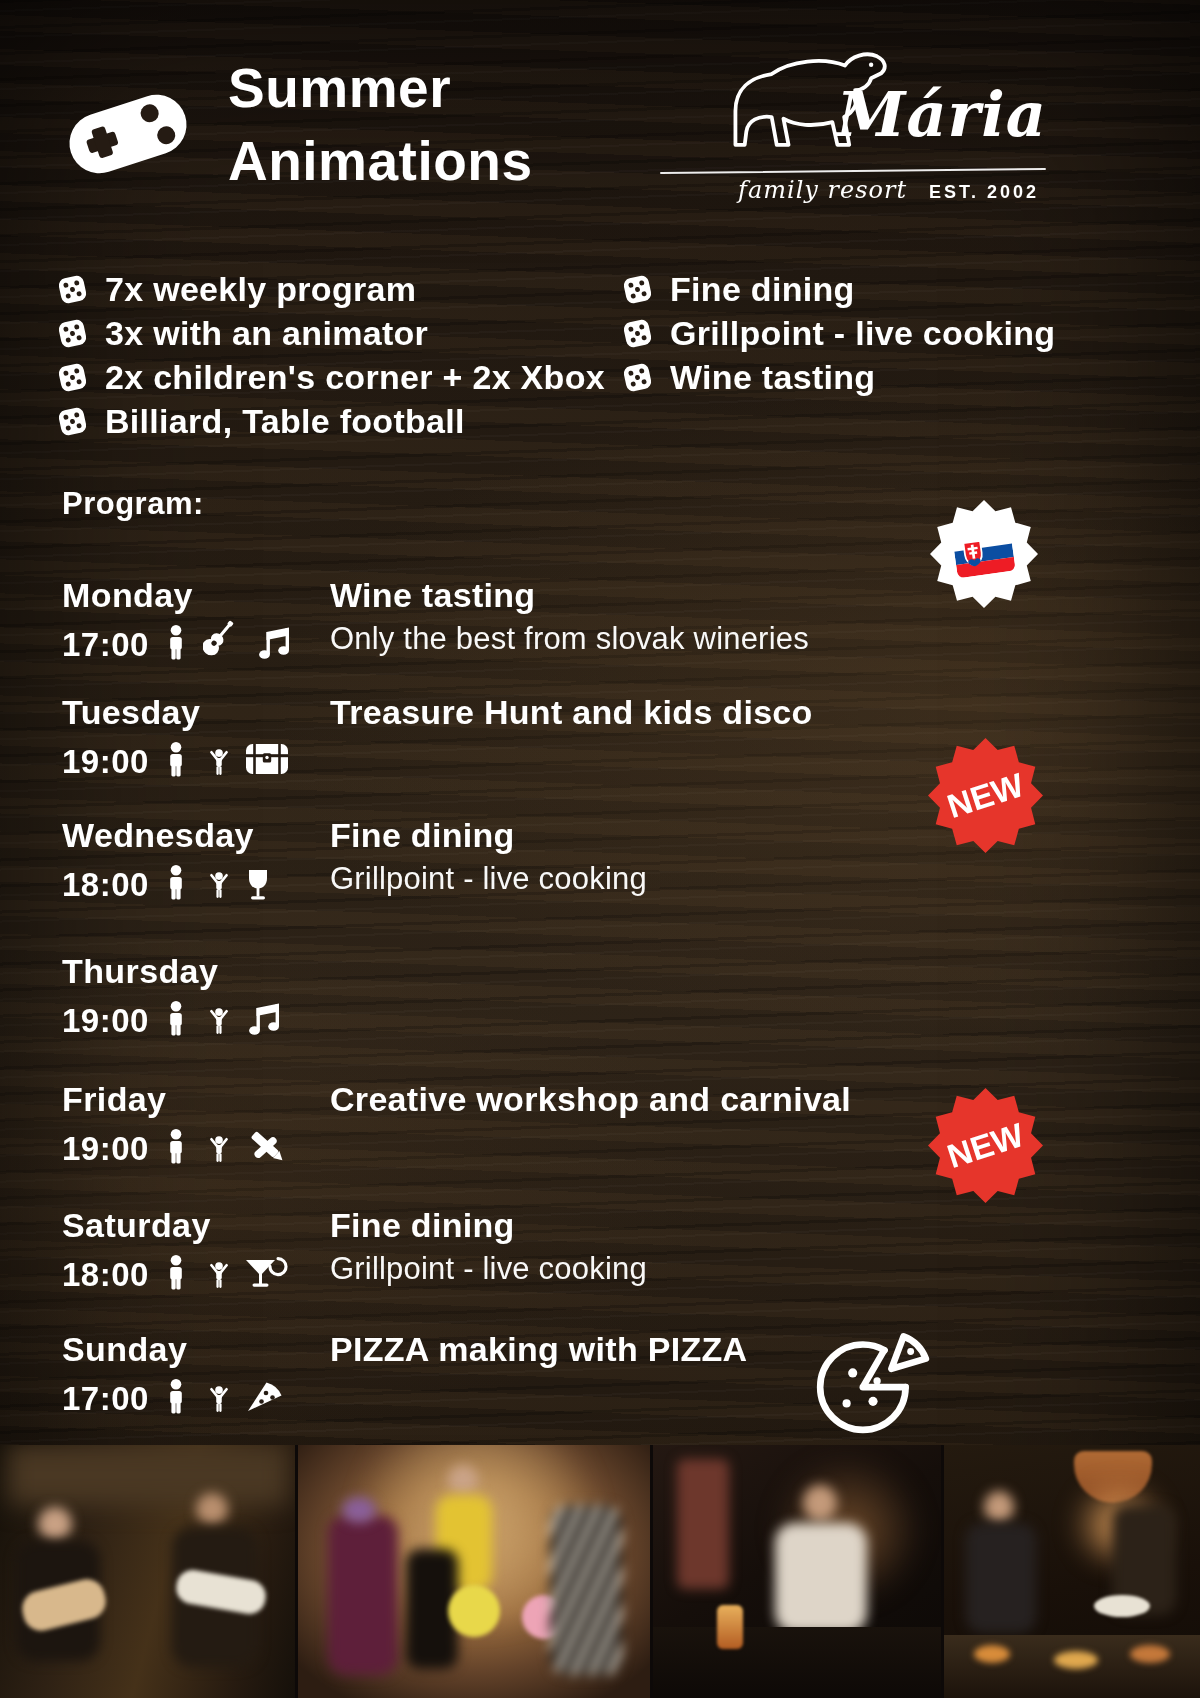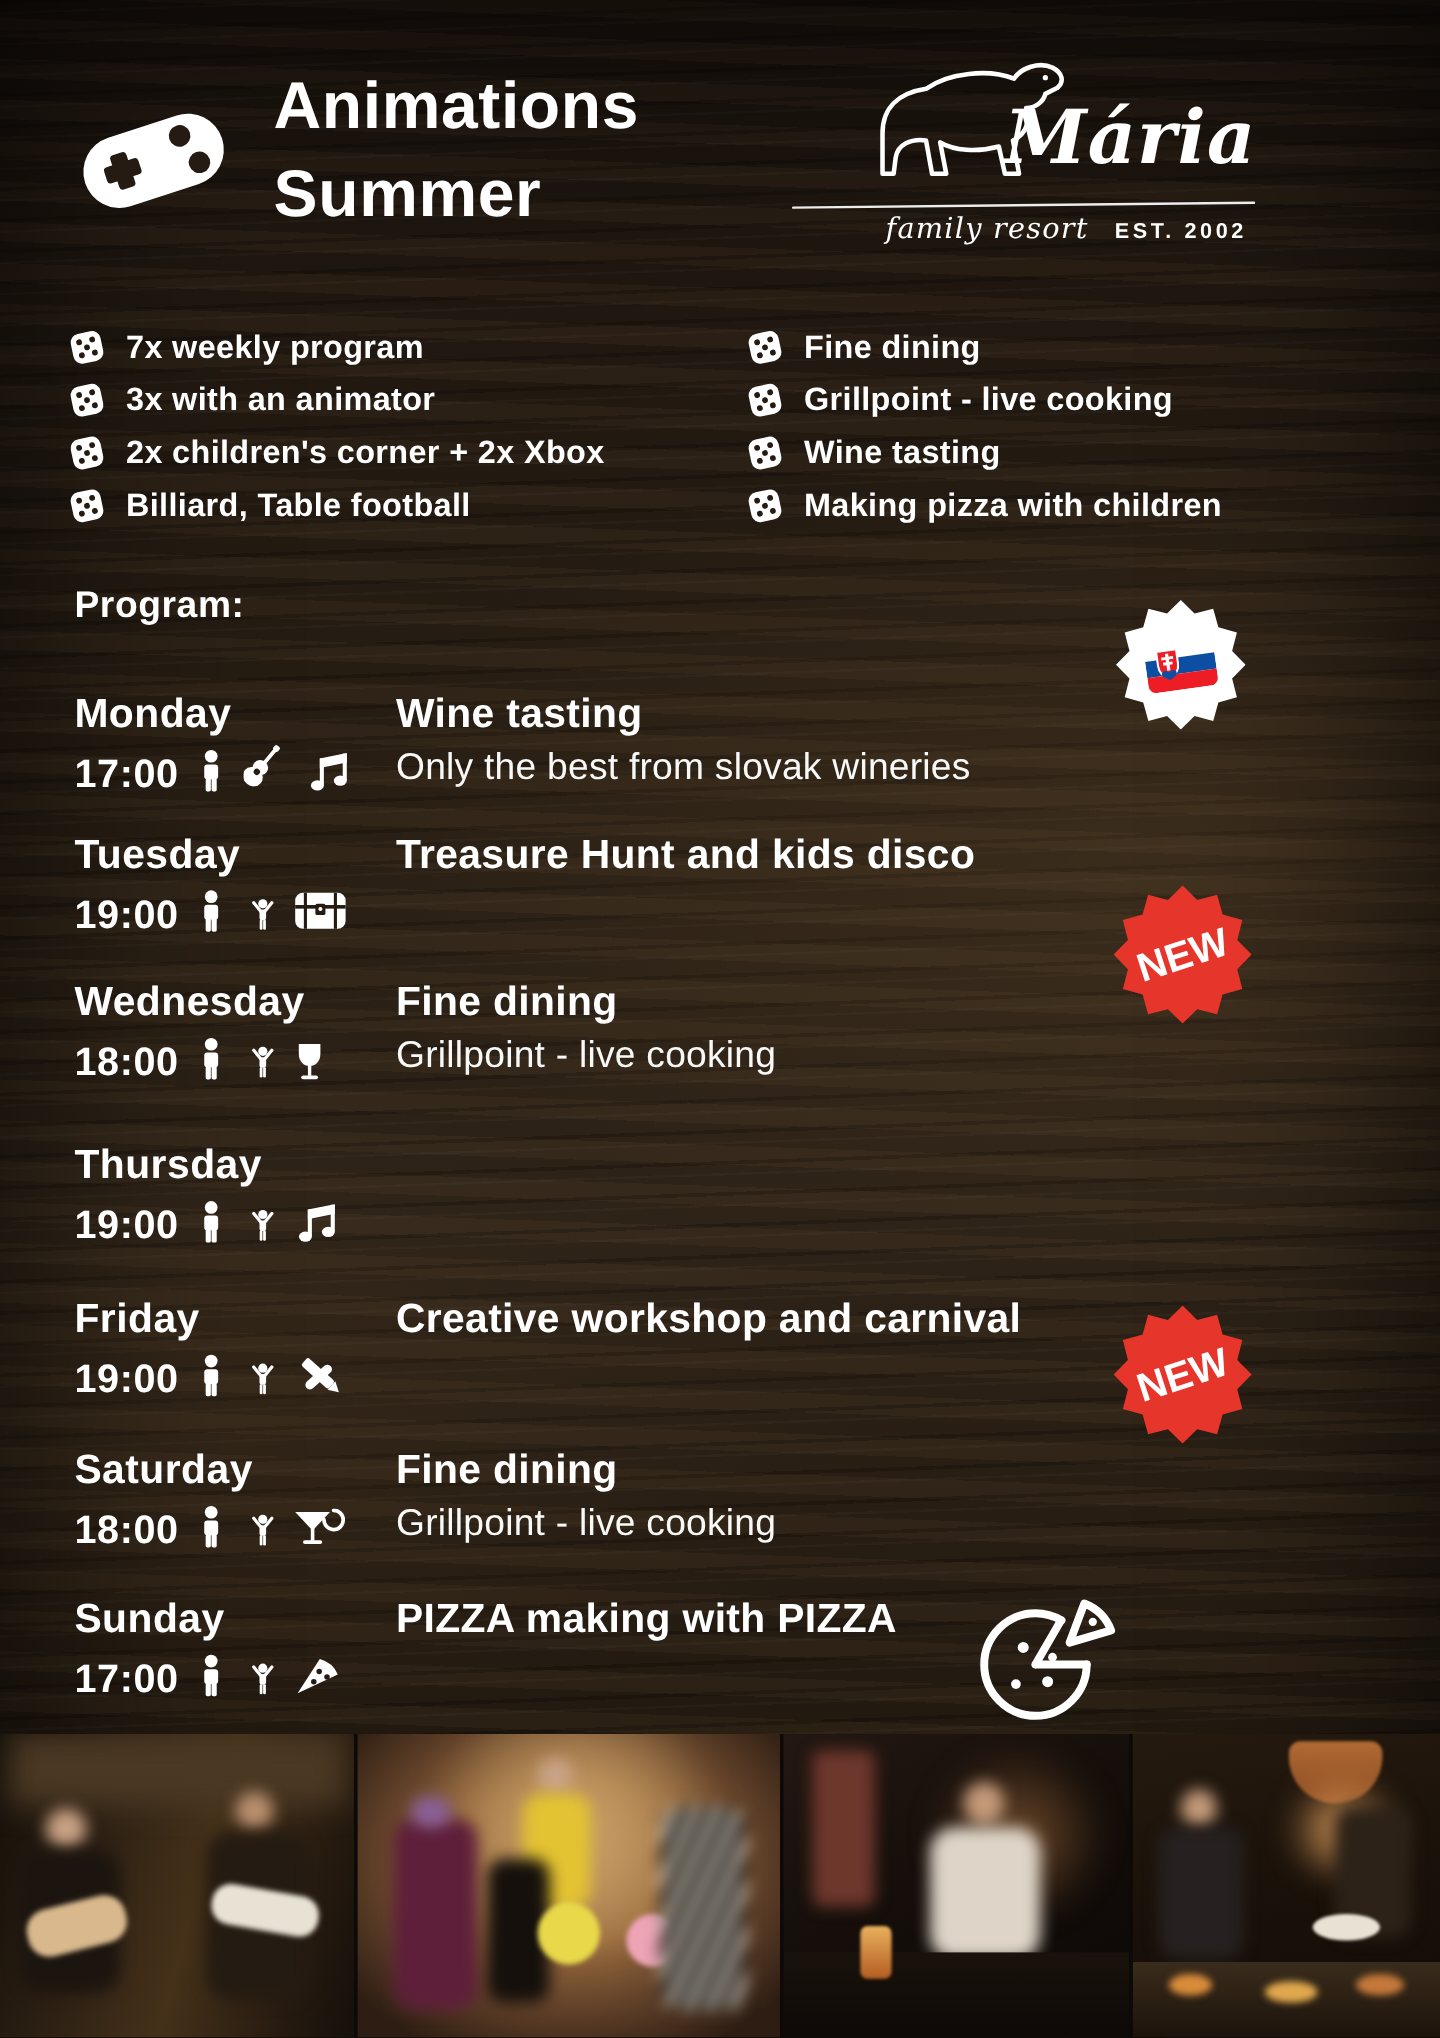--- a/index.html
+++ b/index.html
@@ -22,21 +22,21 @@
   .logo-bear{position:absolute;left:30px;top:6px;width:235px;height:118px;}
   .logo-name{position:absolute;right:-4px;top:42px;font-family:"DejaVu Serif",serif;font-style:italic;font-weight:700;font-size:62px;letter-spacing:1px;}
   .logo-line{position:absolute;left:-8px;top:134px;width:386px;height:2px;background:rgba(255,255,255,.92);border-radius:2px;transform:rotate(-.6deg);}
   .logo-tag{position:absolute;left:70px;top:140px;display:flex;align-items:baseline;gap:22px;white-space:nowrap;}
   .logo-family{font-family:"DejaVu Serif",serif;font-style:italic;font-size:24px;letter-spacing:1px;}
   .logo-est{font-size:18px;font-weight:600;letter-spacing:3px;}
   
   .features{left:55px;top:272px;right:40px;display:flex;}
   .fcol{display:flex;flex-direction:column;gap:9px;}
   .fcol.c1{width:565px;}
-  .fitem{display:flex;align-items:center;gap:15px;font-size:27px;font-weight:700;letter-spacing:.3px;height:35px;}
+  .fitem{display:flex;align-items:center;gap:15px;font-size:34px;font-weight:700;letter-spacing:.3px;height:35px;}
   .dice{width:35px;height:35px;flex:none;}
   
   .prog-head{left:62px;top:486px;font-size:31px;font-weight:800;letter-spacing:.5px;}
   .schedule{left:62px;top:0;width:1076px;height:1698px;pointer-events:none;}
   .prow{position:absolute;left:0;width:100%;}
   .day{font-size:34px;font-weight:800;letter-spacing:.4px;}
   .timeline{display:flex;align-items:flex-end;gap:9px;margin-top:4px;height:42px;}
   .time{font-size:33px;font-weight:800;letter-spacing:.5px;line-height:1;}
   .timeline svg{display:block;}
   .rmain{position:absolute;left:268px;top:0;width:660px;}
@@ -146,22 +146,22 @@
     <g transform="rotate(-18 70 62)">
       <path d="M40 32 h60 a30 30 0 0 1 0 60 h-60 a30 30 0 0 1 0 -60 z" fill="#fff"></path>
       <rect x="28" y="55" width="30" height="14" rx="3" fill="#251b13"></rect>
       <rect x="36" y="47" width="14" height="30" rx="3" fill="#251b13"></rect>
       <circle cx="97" cy="49" r="9" fill="#251b13"></circle>
       <circle cx="106" cy="75" r="9" fill="#251b13"></circle>
     </g>
   </svg>
 
   <div class="abs title">
+    <div>Summer</div>
     <div>Animations</div>
-    <div>Summer</div>
   </div>
 
   <div class="abs logo">
     <svg class="logo-bear" viewBox="0 0 260 140">
       <path d="M35 122 V82 C35 56 52 42 78 38 C100 22 140 18 165 28 C172 17 190 11 203 17 C213 22 215 31 208 37 L196 43 C194 51 186 57 177 57 C182 71 176 83 164 89 L170 122 L156 122 L150 95 C128 101 106 99 92 91 L98 122 L84 122 L78 89 C63 87 50 93 48 106 L46 122 Z" fill="none" stroke="#fff" stroke-width="4.5" stroke-linejoin="round"></path>
       <circle cx="196" cy="27" r="2.6" fill="#fff"></circle>
     </svg>
     <div class="logo-name">Mária</div>
     <div class="logo-line"></div>
     <div class="logo-tag">
@@ -208,26 +208,20 @@
           <svg class="dice" viewBox="0 0 36 36">
             <use href="#i-dice"></use>
           </svg>
           <span>Grillpoint - live cooking</span>
         </div>
       <div class="fitem">
           <svg class="dice" viewBox="0 0 36 36">
             <use href="#i-dice"></use>
           </svg>
           <span>Wine tasting</span>
-        </div>
-      <div class="fitem">
-          <svg class="dice" viewBox="0 0 36 36">
-            <use href="#i-dice"></use>
-          </svg>
-          <span>Making pizza with children</span>
         </div>
     </div>
   </div>
 
   <div class="abs prog-head">Program:</div>
 
   <div class="abs schedule">
 
     <div class="prow" style="top:576px">
       <div class="day">Monday</div>

